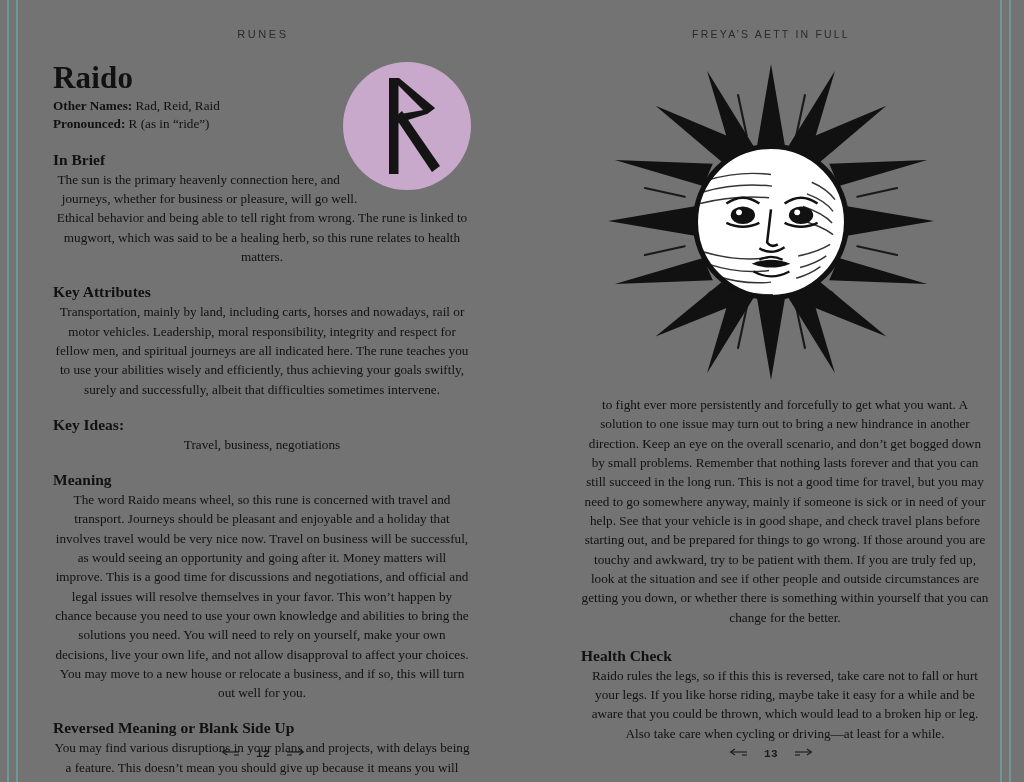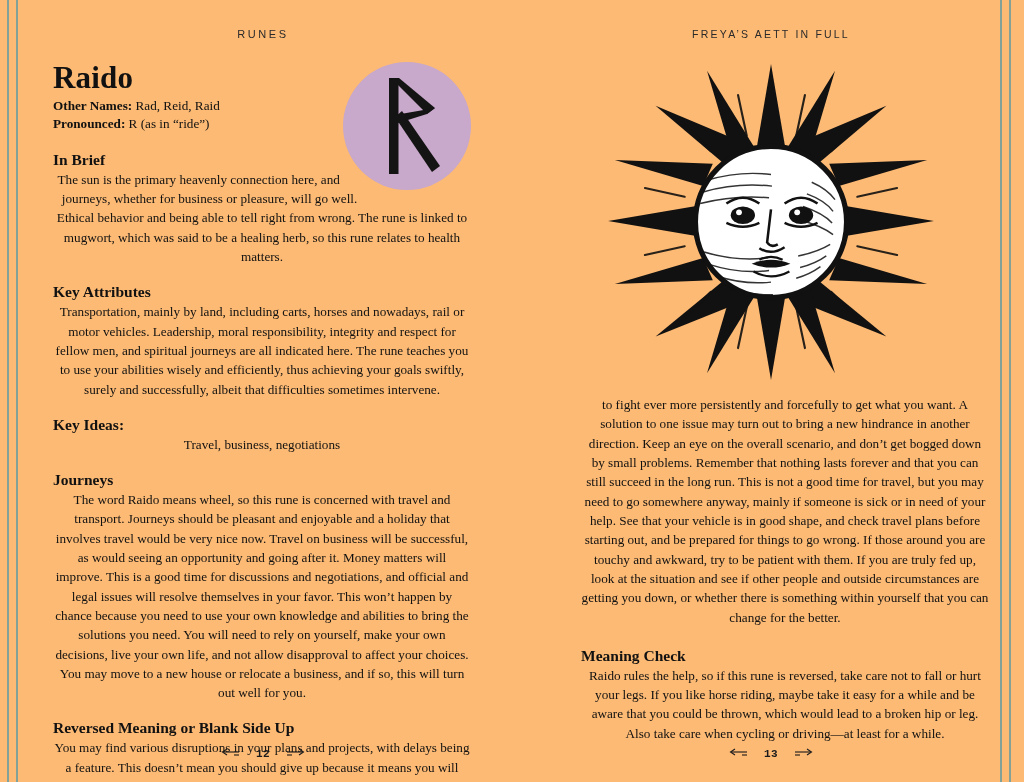--- a/index.html
+++ b/index.html
@@ -4,21 +4,21 @@
 <style>
   html, body {
     margin: 0;
     padding: 0;
     background: #ffffff;
   }
   .spread {
     position: relative;
     width: 1024px;
     height: 782px;
-    background: #fdba74;
+    background: #737373;
     overflow: hidden;
     font-family: "Liberation Serif", "DejaVu Serif", serif;
     color: #111111;
   }
 
   
   .edge-rule {
     position: absolute;
     top: 0;
     width: 2px;
@@ -187,21 +187,21 @@
 
       <h2 class="section">In Brief</h2>
       <p class="body">The sun is the primary heavenly connection here, and journeys, whether for business or pleasure, will go well. Ethical behavior and being able to tell right from wrong. The rune is linked to mugwort, which was said to be a healing herb, so this rune relates to health matters.</p>
 
       <h2 class="section">Key Attributes</h2>
       <p class="body">Transportation, mainly by land, including carts, horses and nowadays, rail or motor vehicles. Leadership, moral responsibility, integrity and respect for fellow men, and spiritual journeys are all indicated here. The rune teaches you to use your abilities wisely and efficiently, thus achieving your goals swiftly, surely and successfully, albeit that difficulties sometimes intervene.</p>
 
       <h2 class="section">Key Ideas:</h2>
       <p class="body">Travel, business, negotiations</p>
 
-      <h2 class="section">Journeys</h2>
+      <h2 class="section">Meaning</h2>
       <p class="body">The word Raido means wheel, so this rune is concerned with travel and transport. Journeys should be pleasant and enjoyable and a holiday that involves travel would be very nice now. Travel on business will be successful, as would seeing an opportunity and going after it. Money matters will improve. This is a good time for discussions and negotiations, and official and legal issues will resolve themselves in your favor. This won’t happen by chance because you need to use your own knowledge and abilities to bring the solutions you need. You will need to rely on yourself, make your own decisions, live your own life, and not allow disapproval to affect your choices. You may move to a new house or relocate a business, and if so, this will turn out well for you.</p>
 
       <h2 class="section">Reversed Meaning or Blank Side Up</h2>
       <p class="body">You may find various disruptions in your plans and projects, with delays being a feature. This doesn’t mean you should give up because it means you will have</p>
 
     </div>
 
     <div class="folio">
       <span class="orn">
         <svg width="20" height="9" viewBox="0 0 20 9">
@@ -316,22 +316,22 @@
         <g stroke="#111111" stroke-width="2.2" fill="none">
           <path d="M152,216 Q170,226 189,216"></path>
           <path d="M158,204 Q170,198 182,204"></path>
         </g>
       </svg>
     </div>
 
     <div class="col right-col">
       <p class="body">to fight ever more persistently and forcefully to get what you want. A solution to one issue may turn out to bring a new hindrance in another direction. Keep an eye on the overall scenario, and don’t get bogged down by small problems. Remember that nothing lasts forever and that you can still succeed in the long run. This is not a good time for travel, but you may need to go somewhere anyway, mainly if someone is sick or in need of your help. See that your vehicle is in good shape, and check travel plans before starting out, and be prepared for things to go wrong. If those around you are touchy and awkward, try to be patient with them. If you are truly fed up, look at the situation and see if other people and outside circumstances are getting you down, or whether there is something within yourself that you can change for the better.</p>
 
-      <h2 class="section">Meaning Check</h2>
-      <p class="body">Raido rules the help, so if this rune is reversed, take care not to fall or hurt your legs. If you like horse riding, maybe take it easy for a while and be aware that you could be thrown, which would lead to a broken hip or leg. Also take care when cycling or driving—at least for a while.</p>
+      <h2 class="section">Health Check</h2>
+      <p class="body">Raido rules the legs, so if this this is reversed, take care not to fall or hurt your legs. If you like horse riding, maybe take it easy for a while and be aware that you could be thrown, which would lead to a broken hip or leg. Also take care when cycling or driving—at least for a while.</p>
     </div>
 
     <div class="folio">
       <span class="orn">
         <svg width="20" height="9" viewBox="0 0 20 9">
           <g stroke="#1b1b1b" stroke-width="1.1" fill="none">
             <path d="M19 4 H3"></path>
             <path d="M7 1 L2.5 4 L7 7"></path>
             <path d="M14 7 H19"></path>
           </g>

